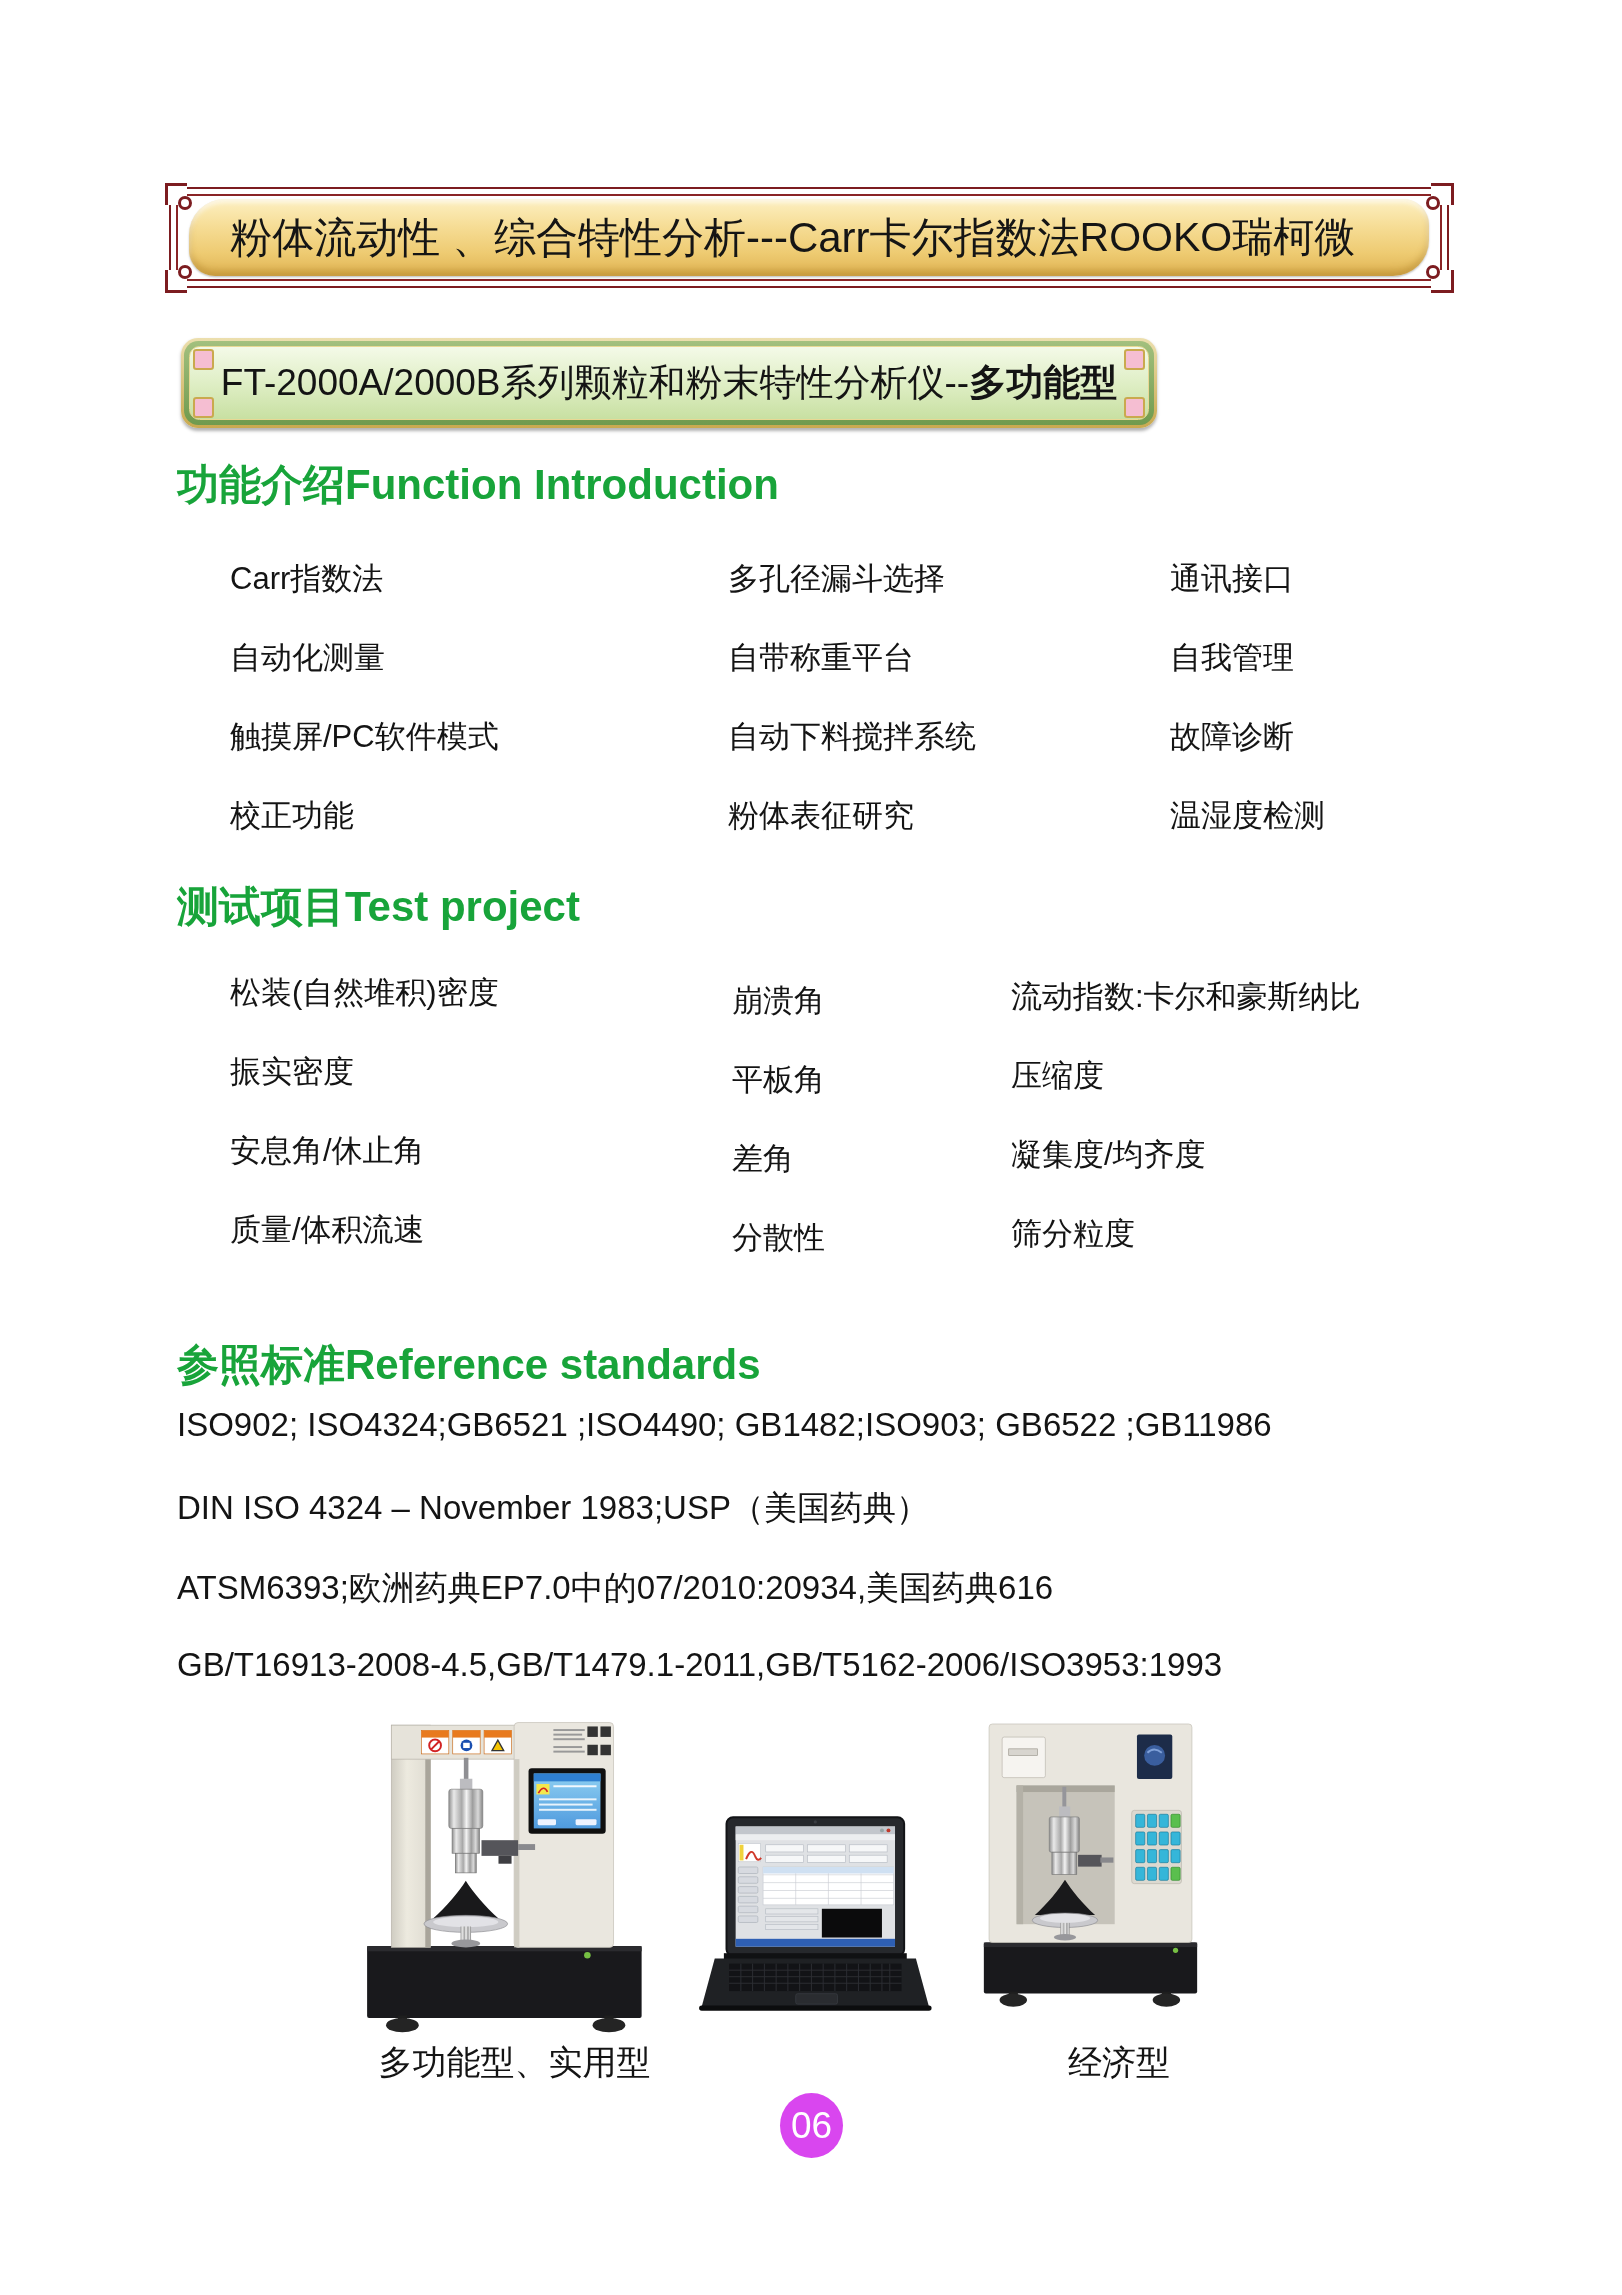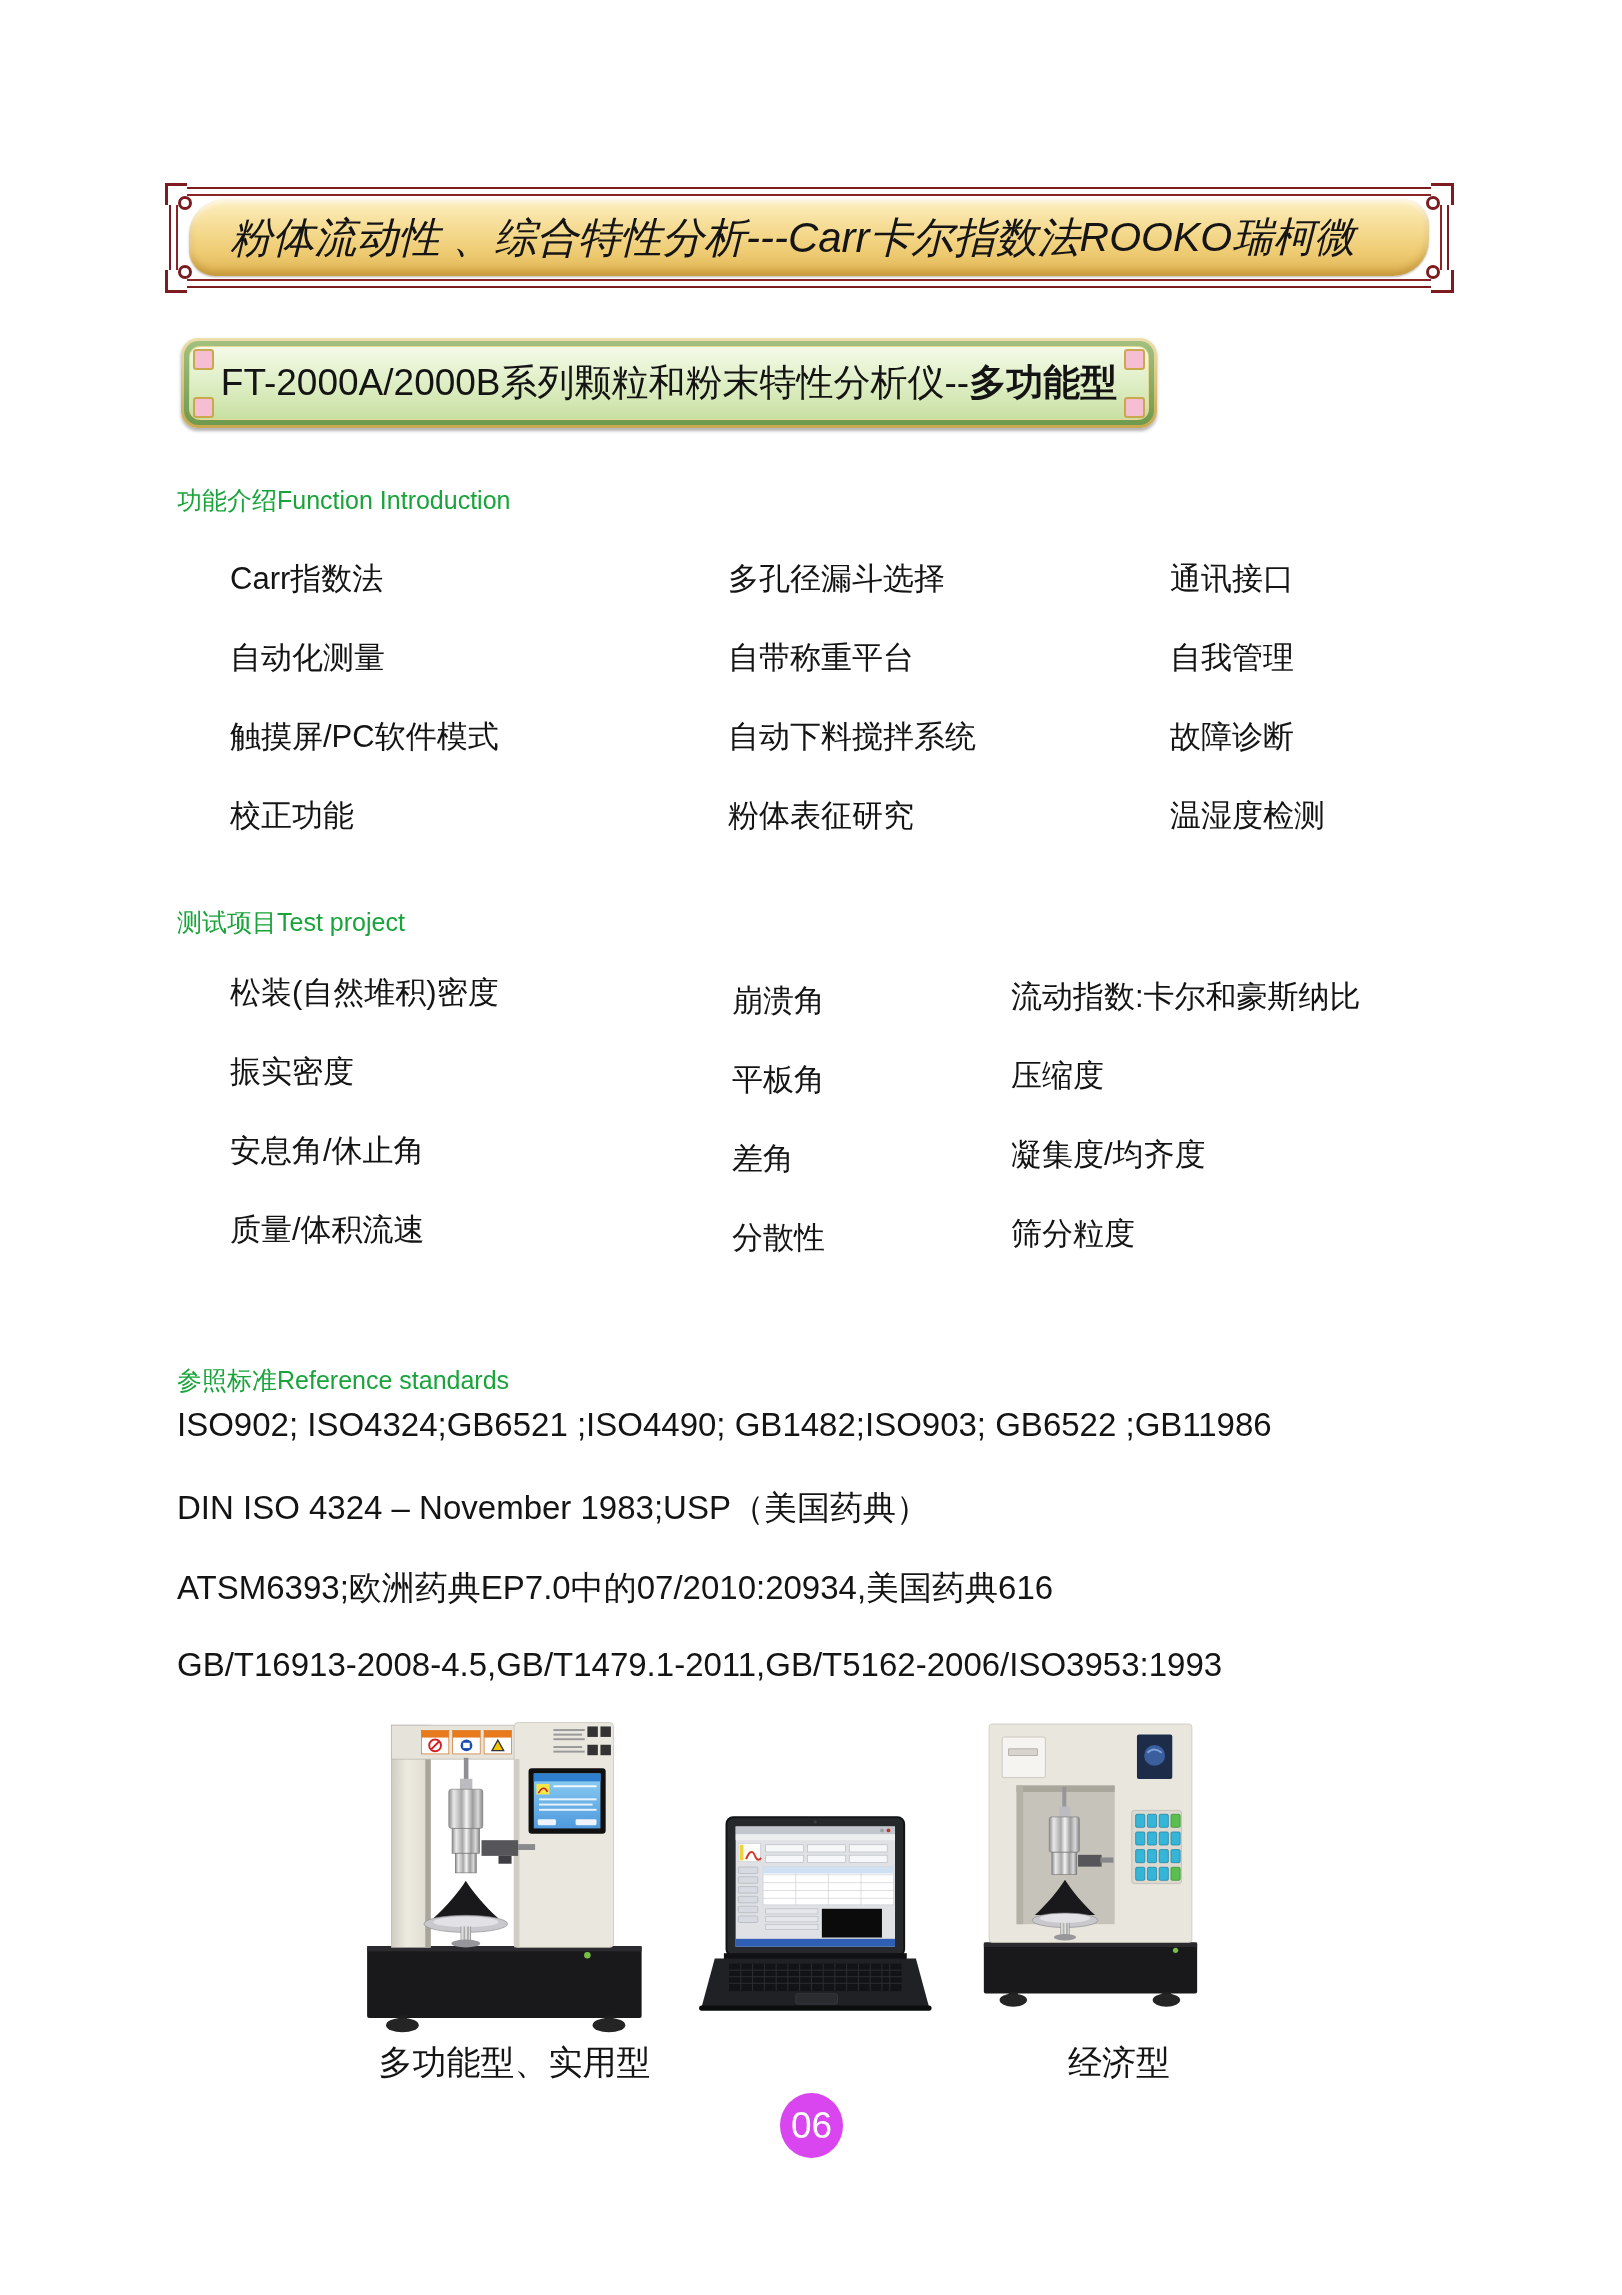--- a/index.html
+++ b/index.html
@@ -18,41 +18,41 @@
   .corner.tr:after{right:10.5px;top:10.5px;}
   .corner.bl{left:-6.5px;bottom:-6.5px;border-right:none;border-top:none;}
   .corner.bl:after{left:10.5px;bottom:10.5px;}
   .corner.br{right:-6.5px;bottom:-6.5px;border-left:none;border-top:none;}
   .corner.br:after{right:10.5px;bottom:10.5px;}
   .gold-ribbon{position:absolute;left:18.3px;right:18.3px;top:9.8px;bottom:9.8px;
     background:linear-gradient(180deg,#fdf0c2 0%,#f6dd96 35%,#eecb72 70%,#dfb352 100%);
     border-radius:36px 26px 36px 26px;
     box-shadow:inset 0 -5.2px 7.9px rgba(150,100,15,.35), inset 0 3.3px 5.2px rgba(255,255,255,.7), 0 1.3px 2px rgba(0,0,0,.25);
     display:flex;align-items:center;justify-content:space-between;
-    padding:0 82px 0 41px;box-sizing:border-box;font-style:italic;}
+    padding:0 82px 0 41px;box-sizing:border-box;}
   .banner-title{font-size:42px;font-weight:500;color:#151515;white-space:nowrap;}
   .brand-name{font-size:41px;font-weight:500;color:#151515;white-space:nowrap;}
 
   
   .sub-banner{position:absolute;left:181px;top:338px;width:976px;height:90px;}
   .sb-outer{position:absolute;inset:0;border-radius:17px;
     background:linear-gradient(180deg,#ecdfae,#c9a94f);box-shadow:0 2.6px 3.3px rgba(0,0,0,.3);}
   .sb-green{position:absolute;inset:3.3px;border-radius:14.4px;
     background:linear-gradient(180deg,#a3c07e,#6f9a4e);}
   .sb-body{position:absolute;inset:7.9px;border-radius:10.5px;border:1.3px solid #e8d894;
     background:linear-gradient(180deg,#f4fae8 0%,#ddedc2 55%,#c8e0a2 100%);}
   .sb-corner{position:absolute;width:17px;height:17px;background:#f5bed2;border:2px solid #caa94e;border-radius:3.3px;}
   .sb-corner.tl{left:11.8px;top:10.5px;} .sb-corner.tr{right:11.8px;top:10.5px;}
   .sb-corner.bl{left:11.8px;bottom:10.5px;} .sb-corner.br{right:11.8px;bottom:10.5px;}
   .sb-text{position:absolute;inset:0;display:flex;align-items:center;justify-content:center;
     font-size:37px;color:#141414;white-space:nowrap;}
   .sb-text .bold{font-weight:700;}
 
   
-  .sec-h{position:absolute;left:177px;font-size:25px;font-weight:400;color:#18a43a;white-space:nowrap;margin-top:27px;}
+  .sec-h{position:absolute;left:177px;font-size:42px;font-weight:700;color:#18a43a;white-space:nowrap;}
   .col{position:absolute;white-space:nowrap;}
   .fi{height:79px;font-size:31px;font-weight:500;color:#141414;}
   .ti{height:79px;font-size:31px;font-weight:500;color:#141414;}
   .ref{position:absolute;left:177px;white-space:nowrap;}
   .ref-line{height:80px;font-size:33px;font-weight:500;color:#141414;}
 
   
   .product{position:absolute;}
   .caption{position:absolute;font-size:34px;font-weight:500;color:#141414;text-align:center;white-space:nowrap;}
 

